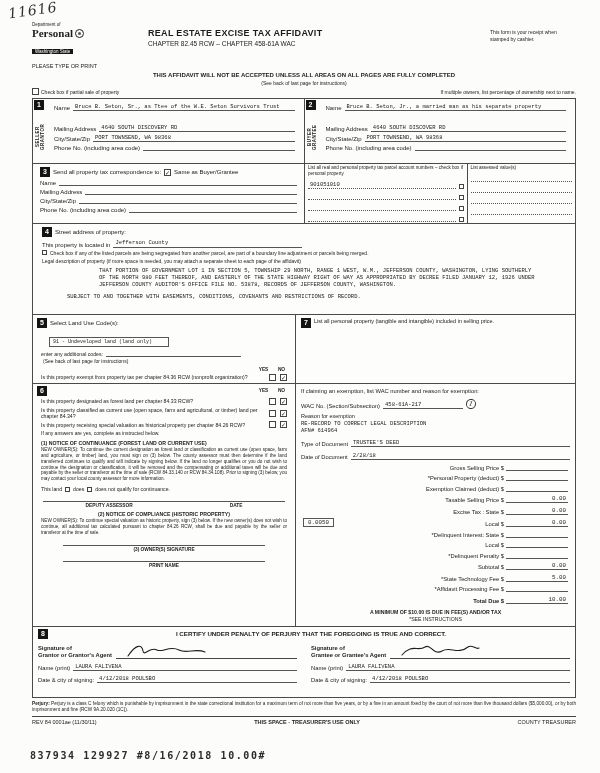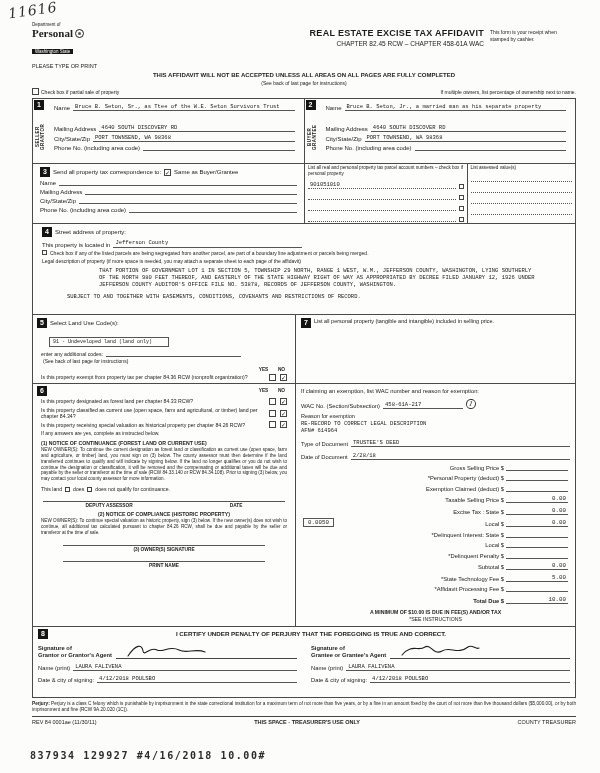--- a/index.html
+++ b/index.html
@@ -15,21 +15,21 @@
   
   .hdr { display:flex; align-items:flex-start; gap:6px; }
   .hdr-left { width:110px; }
   .logo-dept { font-size:4.5px; }
   .logo-rev { display:flex; align-items:center; gap:2px; }
   .logo-rev .rev { font-family:"Liberation Serif",serif; font-weight:bold; font-size:11px; }
   .seal { width:9px; height:9px; border:1px solid #222; border-radius:50%; display:inline-block; position:relative; }
   .seal::after { content:""; position:absolute; inset:2px; border-radius:50%; background:#555; }
   .logo-wa { background:#161616; color:#fff; font-size:4.5px; display:inline-block; padding:0 3px; margin-top:1px; }
   .please { font-size:5.5px; margin-top:6px; }
-  .hdr-center { flex:1; text-align:right; padding-top:6px; }
+  .hdr-center { flex:1; text-align:left; padding-top:6px; }
   .title { font-size:9px; font-weight:bold; letter-spacing:.3px; }
   .subtitle { font-size:6.5px; margin-top:2px; }
   .hdr-right { width:86px; font-size:5px; line-height:1.35; padding-top:7px; }
   .warning { text-align:center; font-size:6px; font-weight:bold; margin-top:3px; }
   .seeback-row { display:flex; font-size:5px; margin-top:2px; align-items:center; }
   .seeback-row .c { flex:1; text-align:center; }
   .partial-row { display:flex; font-size:5px; margin-top:2px; margin-bottom:3px; align-items:center; gap:2px; }
   .partial-row .sp { flex:1; }
 
   
@@ -479,14 +479,14 @@
       <span class="bold">Perjury:</span>
       <span>Perjury is a class C felony which is punishable by imprisonment in the state correctional institution for a maximum term of not more than five years, or by a fine in an amount fixed by the court of not more than five thousand dollars ($5,000.00), or by both imprisonment and fine (RCW 9A.20.020 (1C)).</span>
     </div>
     <div class="footrow">
       <span>REV 84 0001ae (11/30/11)</span>
       <span class="bold">THIS SPACE - TREASURER'S USE ONLY</span>
       <span>COUNTY TREASURER</span>
     </div>
   </div>
 
-  <div class="stamp">837934 129927 #4/16/2018 10.00#</div>
+  <div class="stamp">837934 129927 #8/16/2018 10.00#</div>
 </div>
 
 </body></html>

